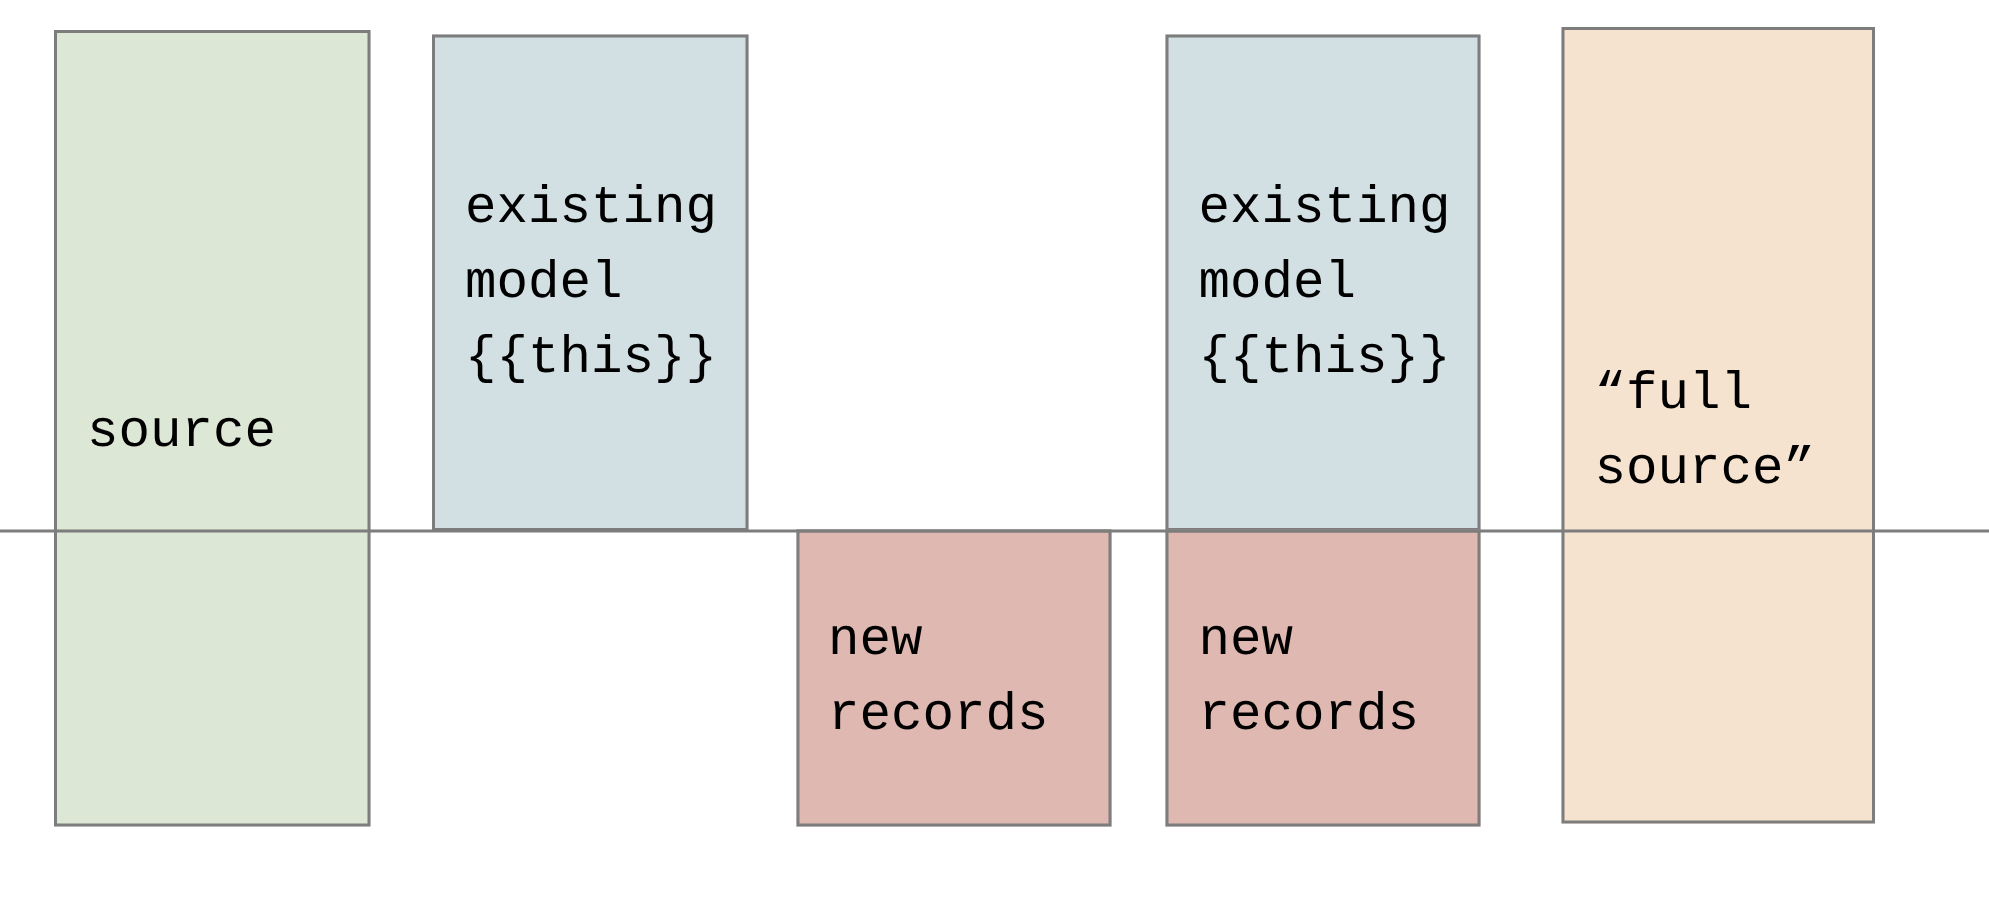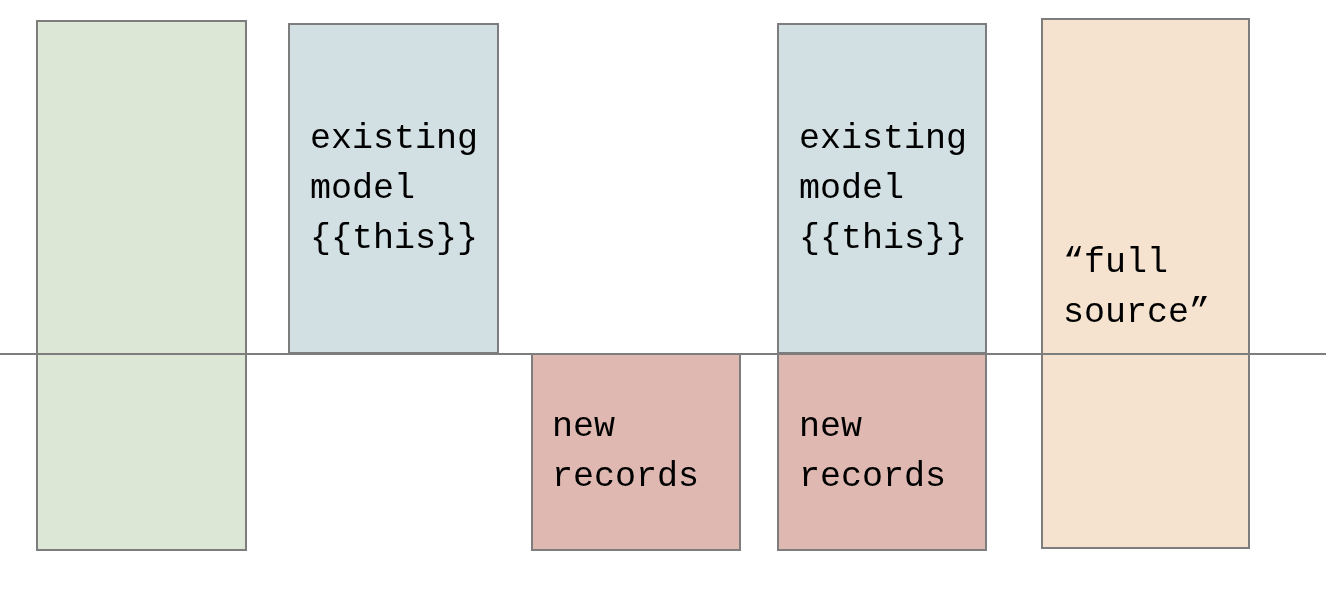--- a/index.html
+++ b/index.html
@@ -39,20 +39,21 @@
     white-space: pre-line;
     font-family: Liberation Mono, monospace;
   }
 </style>
 </head>
 <body>
 
 <div id="canvas" style="background: rgb(255, 255, 255);">
 
   <div class="box" id="box-source" style="left: 36px; top: 20px; width: 211px; height: 531px; background: rgb(221, 231, 213); border-color: rgb(125, 125, 125);"></div>
+  <div class="box-label" id="label-source" style="left: 58px; top: 263px; color: rgb(0, 0, 0);">source</div>
 
   <div class="box" id="box-existing-left" style="left: 288px; top: 23px; width: 211px; height: 331px; background: rgb(210, 223, 227); border-color: rgb(125, 125, 125);"></div>
   <div class="box-label" id="label-existing-left" style="left: 310px; top: 114px; color: rgb(0, 0, 0);">existing
 model
 {{this}}</div>
 
   <div class="box" id="box-new-left" style="left: 531px; top: 353px; width: 210px; height: 198px; background: rgb(223, 185, 177); border-color: rgb(125, 125, 125);"></div>
   <div class="box-label" id="label-new-left" style="left: 552px; top: 402px; color: rgb(0, 0, 0);">new
 records</div>
 

